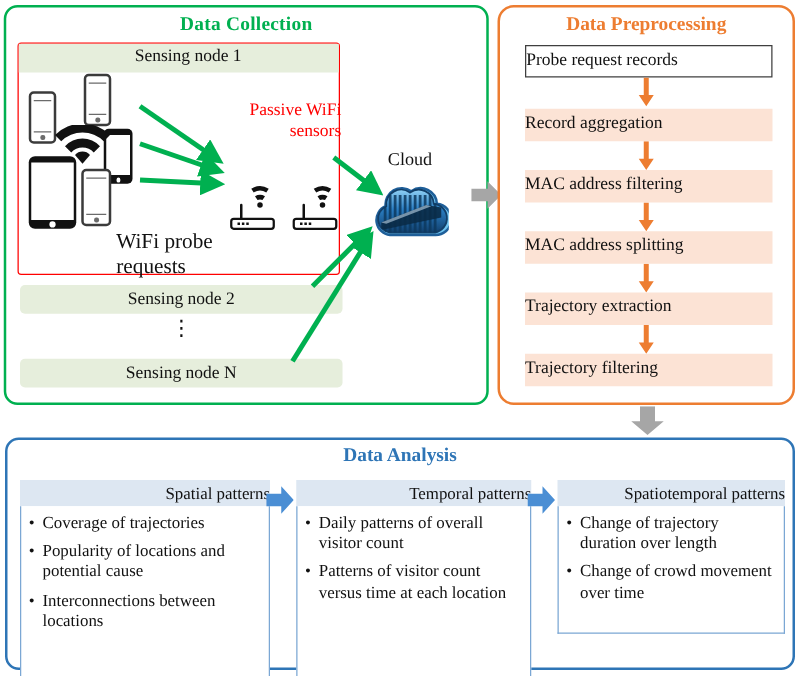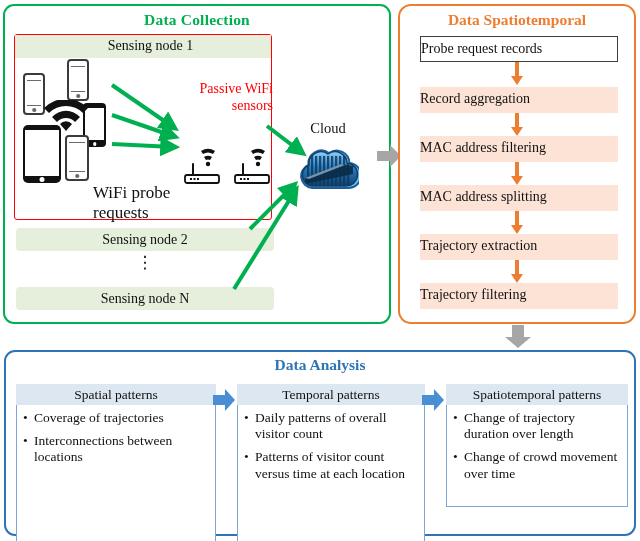--- a/index.html
+++ b/index.html
@@ -192,21 +192,21 @@
     font-size: 15.5px;
     margin-top: 4px;
   }
   .col {
     position: absolute;
     top: 32px;
     box-sizing: border-box;
   }
   .col-header {
     background: #dde7f2;
-    text-align: center;
+    text-align: right;
     font-size: 13.5px;
     color: #111;
     padding: 2.5px 0 3px 0;
     line-height: 1.15;
   }
   .col-body {
     border: 1.3px solid #7ba7d4;
     border-top: none;
     background: #ffffff;
     padding: 5px 4px 6px 4px;
@@ -362,21 +362,21 @@
   </svg>
 </div>
 
 <div id="gray-arrow-right">
   <svg width="24" height="26" viewBox="0 0 24 26" xmlns="http://www.w3.org/2000/svg">
     <path d="M0 8 L13 8 L13 2 L24 13 L13 24 L13 18 L0 18 z" fill="#a6a6a6"></path>
   </svg>
 </div>
 
 <div class="panel" id="preprocess-panel">
-  <div class="panel-title" id="preprocess-title">Data Spatiotemporal</div>
+  <div class="panel-title" id="preprocess-title">Data Preprocessing</div>
 
   <div class="step first" id="step0">Probe request records</div>
   <div class="v-arrow" id="va0">
     <svg width="14" height="24" viewBox="0 0 14 24" xmlns="http://www.w3.org/2000/svg">
         <path d="M5 0 L9 0 L9 14 L13 14 L7 23 L1 14 L5 14 z" fill="#ed7d31"></path>
       </svg>
   </div>
 
   <div class="step" id="step1">Record aggregation</div>
   <div class="v-arrow" id="va1">
@@ -416,20 +416,21 @@
 </div>
 
 <div class="panel" id="analysis-panel">
   <div class="panel-title" id="analysis-title">Data Analysis</div>
 
   <div class="col" id="col-spatial">
     <div class="col-header">Spatial patterns</div>
     <div class="col-body">
       <ul class="bullets">
         <li>Coverage of trajectories</li>
+        <li>Popularity of locations and potential cause</li>
         <li>Interconnections between locations</li>
       </ul>
     </div>
   </div>
 
   <div class="blue-arrow" id="ba1">
     <svg width="22" height="24" viewBox="0 0 22 24" xmlns="http://www.w3.org/2000/svg">
       <path d="M0 7 L12 7 L12 1 L22 12 L12 23 L12 17 L0 17 z" fill="#4a8ed4"></path>
     </svg>
   </div>

